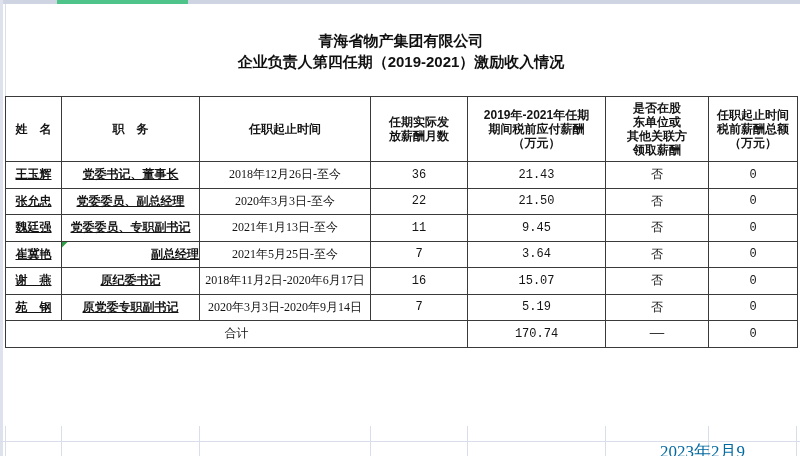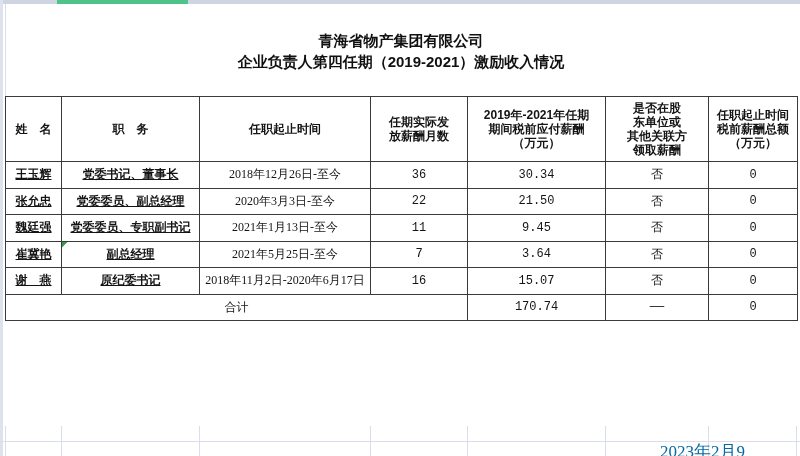--- a/index.html
+++ b/index.html
@@ -102,21 +102,21 @@
 税前薪酬总额
 （万元）</th>
       </tr>
     </thead>
     <tbody>
       <tr>
           <td class="c-name">王玉辉</td>
           <td class="c-title">党委书记、董事长</td>
           <td class="c-period">2018年12月26日-至今</td>
           <td class="c-num">36</td>
-          <td class="c-num">30.34</td>
+          <td class="c-num">21.43</td>
           <td class="c-cn">否</td>
           <td class="c-num">0</td>
         </tr>
         <tr>
           <td class="c-name">张允忠</td>
           <td class="c-title">党委委员、副总经理</td>
           <td class="c-period">2020年3月3日-至今</td>
           <td class="c-num">22</td>
           <td class="c-num">21.50</td>
           <td class="c-cn">否</td>
@@ -126,33 +126,42 @@
           <td class="c-name">魏廷强</td>
           <td class="c-title">党委委员、专职副书记</td>
           <td class="c-period">2021年1月13日-至今</td>
           <td class="c-num">11</td>
           <td class="c-num">9.45</td>
           <td class="c-cn">否</td>
           <td class="c-num">0</td>
         </tr>
         <tr>
           <td class="c-name">崔冀艳</td>
-          <td class="c-title" style="position: relative;">副总经理<span class="flag"></span></td>
+          <td class="c-title" style="position: relative; text-align: right;">副总经理<span class="flag"></span></td>
           <td class="c-period">2021年5月25日-至今</td>
           <td class="c-num">7</td>
           <td class="c-num">3.64</td>
           <td class="c-cn">否</td>
           <td class="c-num">0</td>
         </tr>
         <tr>
           <td class="c-name">谢　燕</td>
           <td class="c-title">原纪委书记</td>
           <td class="c-period">2018年11月2日-2020年6月17日</td>
           <td class="c-num">16</td>
           <td class="c-num">15.07</td>
+          <td class="c-cn">否</td>
+          <td class="c-num">0</td>
+        </tr>
+        <tr>
+          <td class="c-name">苑　钢</td>
+          <td class="c-title">原党委专职副书记</td>
+          <td class="c-period center">2020年3月3日-2020年9月14日</td>
+          <td class="c-num">7</td>
+          <td class="c-num">5.19</td>
           <td class="c-cn">否</td>
           <td class="c-num">0</td>
         </tr>
         <tr>
         <td colspan="4" class="c-total-label">合计</td>
         <td class="c-num">170.74</td>
         <td class="c-num">——</td>
         <td class="c-num">0</td>
       </tr>
     </tbody>

